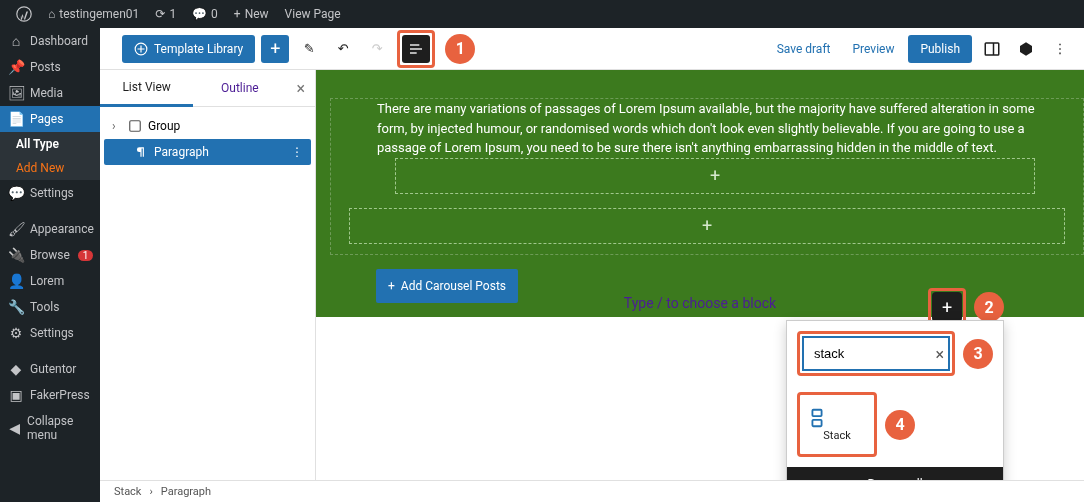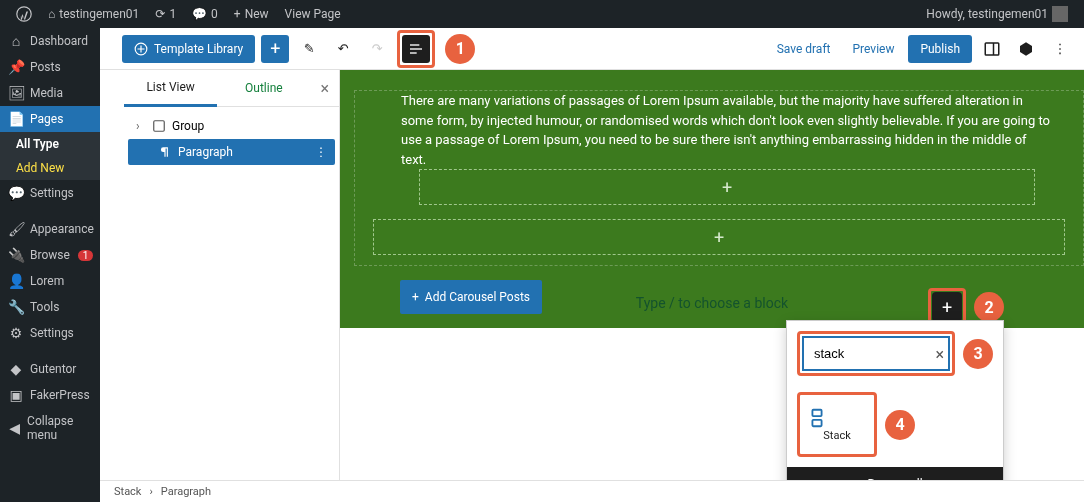--- a/index.html
+++ b/index.html
@@ -10,21 +10,21 @@
   .adminbar .ab-item { display:flex; align-items:center; gap:4px; padding:0 8px; cursor:pointer; }
   .adminbar .spacer { flex:1; }
   .adminbar .avatar { width:16px; height:16px; background:#666; }
 
   
   .adminmenu { position:fixed; top:28px; left:0; bottom:0; width:100px; background:#1d2327; color:#c3c4c7; font-size:12px; }
   .adminmenu .mi { display:flex; align-items:center; gap:6px; padding:6px 8px; cursor:pointer; }
   .adminmenu .mi.current { background:#2271b1; color:#fff; position:relative; }
   .adminmenu .mi.current::after { content:""; position:absolute; right:-6px; top:50%; margin-top:-6px; border:6px solid transparent; border-right-color:#fff; }
   .adminmenu .sub { background:#2c3338; }
-  .adminmenu .sub .subi { padding:5px 8px 5px 16px; color:#fde047; cursor:pointer; }
+  .adminmenu .sub .subi { padding:5px 8px 5px 16px; color:#f97316; cursor:pointer; }
   .adminmenu .sub .subi.current { color:#fff; font-weight:600; }
   .adminmenu .badge { background:#d63638; color:#fff; border-radius:8px; padding:0 5px; font-size:10px; margin-left:2px; }
   .adminmenu .ico { width:16px; text-align:center; font-size:14px; line-height:1; }
 
   
   .editor { position:fixed; top:28px; left:100px; right:0; bottom:0; background:#fff; display:flex; flex-direction:column; }
 
   .topbar { height:42px; border-bottom:1px solid #e0e0e0; display:flex; align-items:center; padding:0 10px 0 22px; gap:6px; }
   .btn-lib { background:#2271b1; color:#fff; border-radius:3px; padding:7px 12px; display:flex; align-items:center; gap:6px; font-size:12px; cursor:pointer; }
   .sq { width:28px; height:28px; border-radius:3px; display:flex; align-items:center; justify-content:center; cursor:pointer; color:#1e1e1e; }
@@ -32,42 +32,42 @@
   .sq.dark { background:#1e1e1e; color:#fff; }
   .callout-box { border:3px solid #e8623f; padding:2px; border-radius:4px; display:inline-flex; }
   .callout-circle { width:30px; height:30px; border-radius:50%; background:#e8623f; color:#fff; display:flex; align-items:center; justify-content:center; font-weight:700; font-size:16px; margin-left:4px; }
   .topbar .spacer { flex:1; }
   .topbar .link { color:#2271b1; font-size:12px; padding:4px 8px; cursor:pointer; }
   .topbar .publish { background:#2271b1; color:#fff; padding:7px 12px; border-radius:3px; font-size:12px; cursor:pointer; }
 
   
   .body { flex:1; display:flex; overflow:hidden; }
 
-  .panel { width:216px; border-right:1px solid #e0e0e0; display:flex; flex-direction:column;margin-left:24px; }
+  .panel { width:216px; border-right:1px solid #e0e0e0; display:flex; flex-direction:column; }
   .panel .tabs { display:flex; align-items:center; border-bottom:1px solid #e0e0e0; }
-  .panel .tab { flex:1; text-align:center; padding:10px 4px; font-size:12px; color:#15803d; cursor:pointer; }
+  .panel .tab { flex:1; text-align:center; padding:10px 4px; font-size:12px; color:#4c1d95; cursor:pointer; }
   .panel .tab.active { color:#1e1e1e; border-bottom:3px solid #2271b1; margin-bottom:-1px; }
   .panel .close { padding:0 10px; color:#757575; cursor:pointer; font-size:16px; }
   .tree { padding:6px 4px; font-size:12px; }
   .tree-row { display:flex; align-items:center; gap:6px; padding:6px 8px; border-radius:2px; cursor:pointer; }
   .tree-row.sel { background:#2271b1; color:#fff; }
   .tree-row .chev { width:10px; color:#666; }
   .tree-row.sel .chev { color:#fff; }
   .tree-row .dots { margin-left:auto; color:#fff; }
   .tree .indent { padding-left:14px; }
 
   .canvas { flex:1; position:relative; overflow:hidden; }
   .green { position:absolute; left:0; right:0; top:0; background:#3c7a1e; padding:16px 30px 14px 60px; color:#fff; font-size:13px; line-height:1.5; }
   .dashbox { border:1px dashed #a0c88c; height:36px; margin-top:14px; display:flex; align-items:center; justify-content:center; color:#d6e9cd; font-size:18px; position:relative; }
   .dashbox.inner { margin:0 18px; }
   .add-carousel { margin-top:14px; display:inline-flex; align-items:center; gap:6px; background:#2271b1; color:#fff; padding:8px 12px; font-size:12px; cursor:pointer; border-radius:2px; }
-  .green-wrap { border:1px dashed rgba(255,255,255,0.25); padding:0 0 10px 0; margin:4px -30px 0 -46px; }
+  .green-wrap { border:1px dashed rgba(255,255,255,0.25); padding:0 0 10px 0; margin:12px -30px 0 -46px; }
   .green-wrap-inner { padding:0 30px 0 46px; }
 
-  .placeholder-prompt { position:absolute; left:50%; transform:translateX(-50%); top:225px; color:#14532d; font-size:14px; }
+  .placeholder-prompt { position:absolute; left:50%; transform:translateX(-50%); top:225px; color:#4c1d95; font-size:14px; }
 
   .plus-block { position:absolute; top:218px; right:80px; }
   .plus-block .sq { box-shadow:0 0 0 1px #1e1e1e; }
 
   .inserter { position:absolute; top:250px; right:80px; width:218px; background:#fff; border:1px solid #ccc; box-shadow:0 4px 12px rgba(0,0,0,0.2); }
   .inserter .search-wrap { padding:10px; }
   .inserter input { width:100%; padding:8px 30px 8px 10px; border:2px solid #2271b1; font-size:13px; }
   .inserter .search-row { position:relative; }
   .inserter .search-row .xbtn { position:absolute; right:6px; top:50%; transform:translateY(-50%); cursor:pointer; color:#555; font-size:16px; }
   .inserter .result { padding:6px 10px 10px 10px; }
@@ -102,24 +102,20 @@
     <span>0</span>
   </div>
   <div class="ab-item">
     <span>+</span>
     <span>New</span>
   </div>
   <div class="ab-item">
     <span>View Page</span>
   </div>
   <div class="spacer"></div>
-  <div class="ab-item">
-    <span>Howdy, testingemen01</span>
-    <span class="avatar"></span>
-  </div>
 </div>
 
 <div class="adminmenu">
   <div class="mi">
       <span class="ico">⌂</span>
       <span>Dashboard</span>
     </div>
   <div class="mi">
       <span class="ico">📌</span>
       <span>Posts</span>

